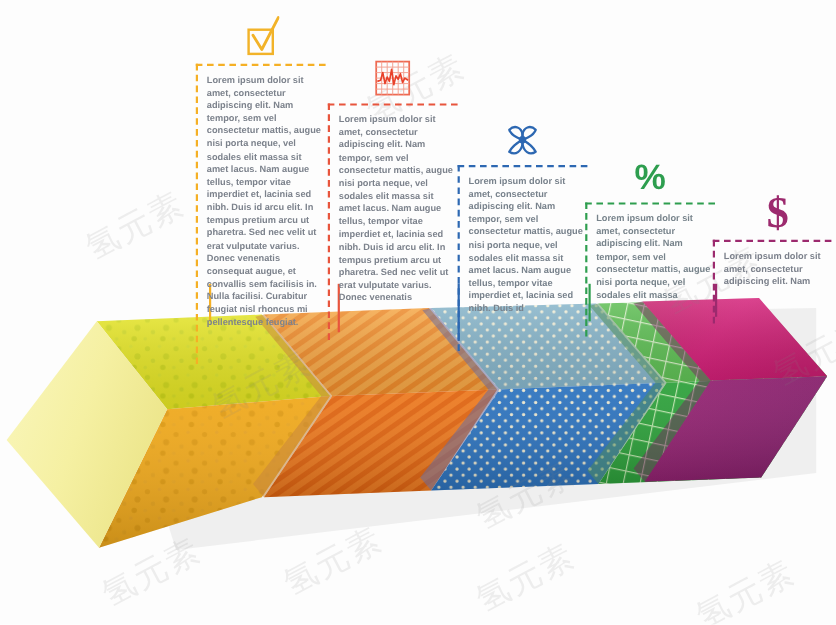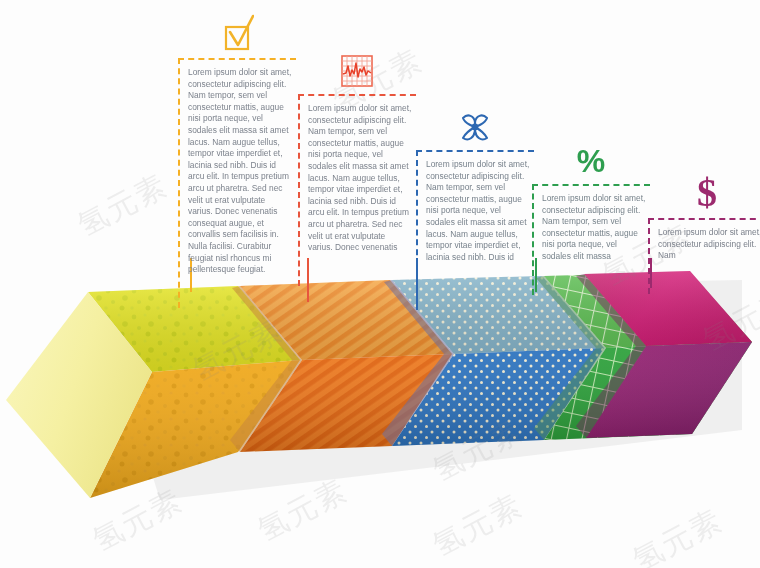--- a/index.html
+++ b/index.html
@@ -62,20 +62,21 @@
     width: 0;
     height: calc(100% + 26px);
     border-left: 2px dashed currentColor;
   }
   .cal-text {
     font-size: 8.4px;
     line-height: 11.6px;
     color: #6f7b85;
     position: relative;
     z-index: 2;
+    font-weight: bold;
   }
   .connector {
     position: absolute;
     width: 2px;
   }
 
   
   #blocks {
     position: absolute;
     left: 0; top: 0;

